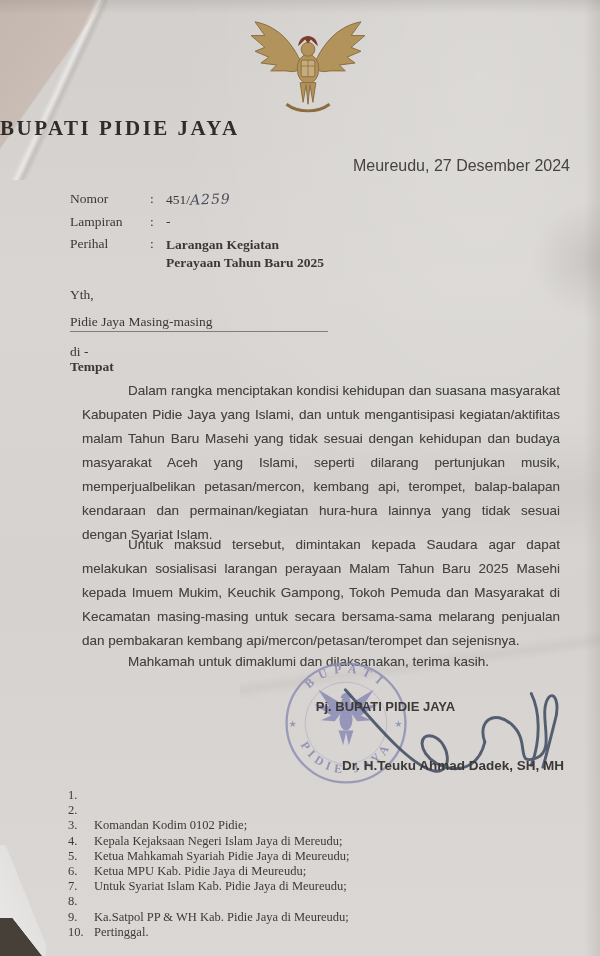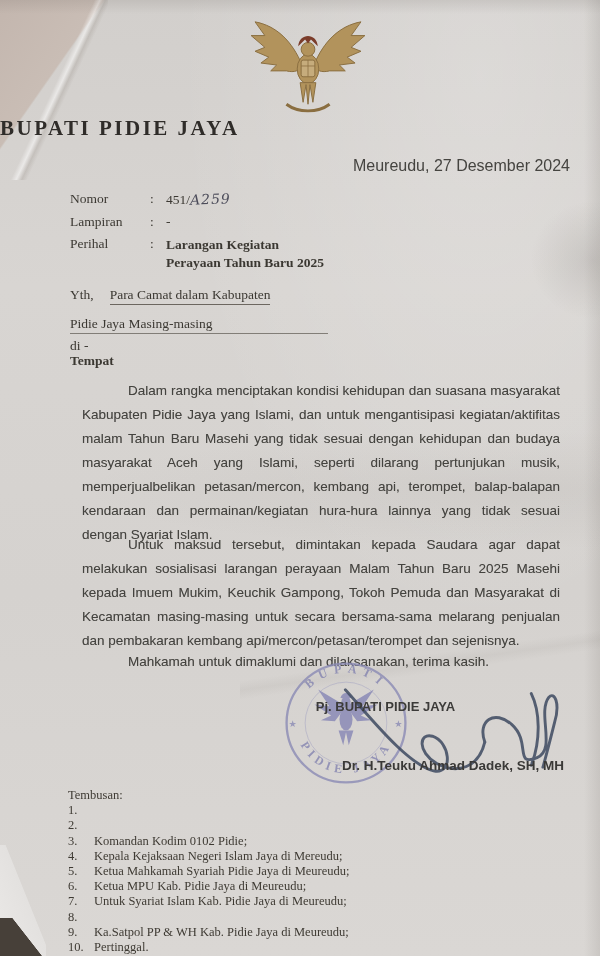--- a/index.html
+++ b/index.html
@@ -44,25 +44,25 @@
   .mrow{display:flex;line-height:22px;}
   .mlabel{width:80px;}
   .msep{width:16px;}
   .hand{font-family:"DejaVu Serif",serif;font-style:italic;display:inline-block;
     transform:rotate(-2deg);color:#4c4c5a;letter-spacing:1px;font-size:14px;}
   .perihal-val{font-weight:bold;line-height:18px;padding-top:3px;}
 
   
   .recipient{position:absolute;left:70px;top:287px;width:320px;
     font-family:"Liberation Serif",serif;font-size:13.5px;color:#3b3832;}
-  .r1{display:flex;gap:16px;}
+  .r1{display:flex;gap:16px;flex-direction:column;}
   .u{border-bottom:1px solid rgba(72,66,58,.75);padding-bottom:1px;}
   .r2{margin-top:11px;display:inline-block;min-width:258px;
     border-bottom:1px solid rgba(72,66,58,.6);padding-bottom:1px;}
-  .rdi{margin-top:4px;line-height:15px;}
+  .rdi{margin-top:12px;line-height:15px;}
   .rtempat{font-weight:bold;line-height:15px;}
 
   
   .para{position:absolute;left:82px;width:478px;text-align:justify;
     font-size:13.5px;line-height:24px;color:#44433f;text-indent:46px;
     text-shadow:0 0 .5px rgba(90,88,84,.4);}
   .p1{top:379px;}
   .p2{top:533px;}
   .closing{top:650px;text-align:left;}
 
@@ -129,21 +129,20 @@
       <span class="mval perihal-val">
         <span>Larangan Kegiatan</span><br>
         <span>Perayaan Tahun Baru 2025</span>
       </span>
     </div>
   </div>
 
   <div class="recipient">
     <div class="r1">
       <span>Yth,</span>
-      <span class="u">Para Camat dalam Kabupaten</span>
     </div>
     <span class="r2">Pidie Jaya Masing-masing</span>
     <div class="rdi">di -</div>
     <div class="rtempat">Tempat</div>
   </div>
 
   <div class="para p1">Dalam rangka menciptakan kondisi kehidupan dan suasana masyarakat Kabupaten Pidie Jaya yang Islami, dan untuk mengantisipasi kegiatan/aktifitas malam Tahun Baru Masehi yang tidak sesuai dengan kehidupan dan budaya masyarakat Aceh yang Islami, seperti dilarang pertunjukan musik, memperjualbelikan petasan/mercon, kembang api, terompet, balap-balapan kendaraan dan permainan/kegiatan hura-hura lainnya yang tidak sesuai dengan Syariat Islam.</div>
   <div class="para p2">Untuk maksud tersebut, dimintakan kepada Saudara agar dapat melakukan sosialisasi larangan perayaan Malam Tahun Baru 2025 Masehi kepada Imuem Mukim, Keuchik Gampong, Tokoh Pemuda dan Masyarakat di Kecamatan masing-masing untuk secara bersama-sama melarang penjualan dan pembakaran kembang api/mercon/petasan/terompet dan sejenisnya.</div>
   <div class="para closing">Mahkamah untuk dimaklumi dan dilaksanakan, terima kasih.</div>
 
@@ -177,21 +176,20 @@
       <path d="M14,8 C36,32 78,86 106,92 C126,95 122,62 104,56 C90,52 88,72 108,84 C130,96 152,88 158,62"></path>
       <path d="M158,62 C150,40 168,28 186,44 C206,62 188,88 212,78 C232,70 212,32 224,16 C230,9 236,22 230,42 C226,58 222,74 218,88"></path>
       <path d="M206,12 C215,30 216,60 206,86"></path>
     </g>
   </svg>
 
   <div class="sig-pos">Pj. BUPATI PIDIE JAYA</div>
   <div class="sig-name">Dr. H.Teuku Ahmad Dadek, SH, MH</div>
 
   <div class="tembusan">
-    <div>Tembusan:</div>
     <div class="trow">
         <span class="tnum">1.</span>
       </div>
     <div class="trow">
         <span class="tnum">2.</span>
       </div>
     <div class="trow">
         <span class="tnum">3.</span>
         <span>Komandan Kodim 0102 Pidie;</span>
       </div>

